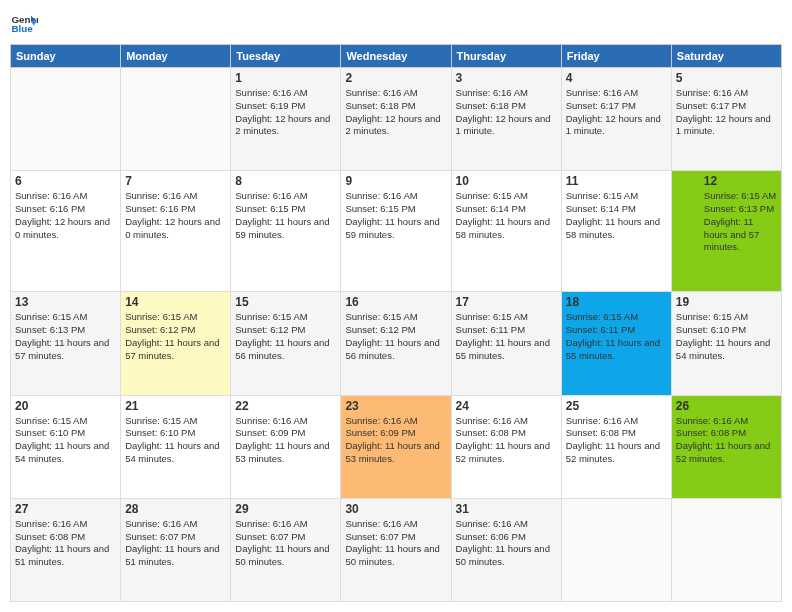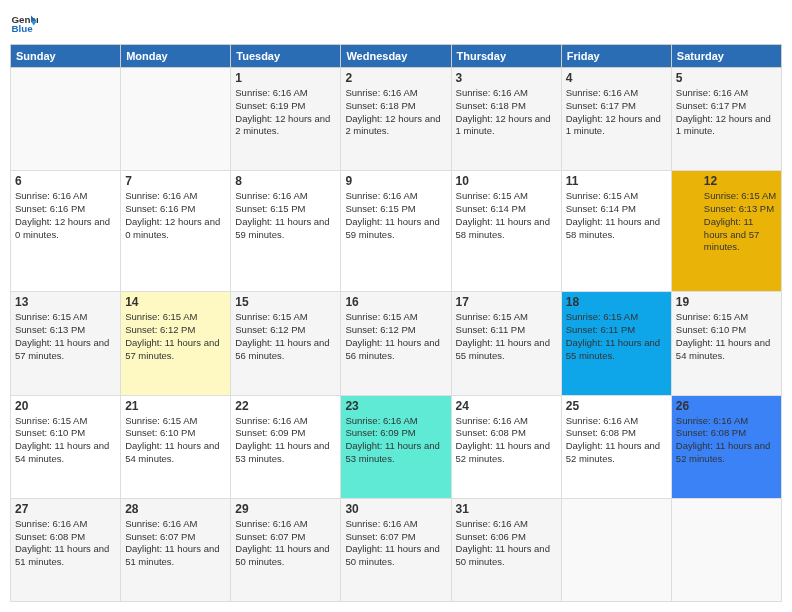--- a/index.html
+++ b/index.html
@@ -181,21 +181,21 @@
             <div class="day-info" style="white-space: pre-line;">Sunrise: 6:15 AM
 Sunset: 6:14 PM
 Daylight: 11 hours and 58 minutes.</div>
           </td>
           <td style="background: rgb(255, 255, 255);">
             <span class="day-num">11</span>
             <div class="day-info" style="white-space: pre-line;">Sunrise: 6:15 AM
 Sunset: 6:14 PM
 Daylight: 11 hours and 58 minutes.</div>
           </td>
-          <td style="background: #eab308; padding-left: 32px;">
+          <td style="background: #84cc16; padding-left: 32px;">
             <span class="day-num">12</span>
             <div class="day-info" style="white-space: pre-line;">Sunrise: 6:15 AM
 Sunset: 6:13 PM
 Daylight: 11 hours and 57 minutes.</div>
           </td>
         </tr>
         <tr>
           <td style="background: rgb(245, 245, 245);">
             <span class="day-num">13</span>
             <div class="day-info" style="white-space: pre-line;">Sunrise: 6:15 AM
@@ -251,39 +251,39 @@
             <div class="day-info" style="white-space: pre-line;">Sunrise: 6:15 AM
 Sunset: 6:10 PM
 Daylight: 11 hours and 54 minutes.</div>
           </td>
           <td style="background: rgb(255, 255, 255);">
             <span class="day-num">22</span>
             <div class="day-info" style="white-space: pre-line;">Sunrise: 6:16 AM
 Sunset: 6:09 PM
 Daylight: 11 hours and 53 minutes.</div>
           </td>
-          <td style="background: #5eead4;">
+          <td style="background: #fdba74;">
             <span class="day-num">23</span>
             <div class="day-info" style="white-space: pre-line;">Sunrise: 6:16 AM
 Sunset: 6:09 PM
 Daylight: 11 hours and 53 minutes.</div>
           </td>
           <td style="background: rgb(255, 255, 255);">
             <span class="day-num">24</span>
             <div class="day-info" style="white-space: pre-line;">Sunrise: 6:16 AM
 Sunset: 6:08 PM
 Daylight: 11 hours and 52 minutes.</div>
           </td>
           <td style="background: rgb(255, 255, 255);">
             <span class="day-num">25</span>
             <div class="day-info" style="white-space: pre-line;">Sunrise: 6:16 AM
 Sunset: 6:08 PM
 Daylight: 11 hours and 52 minutes.</div>
           </td>
-          <td style="background: #3b82f6;">
+          <td style="background: #84cc16;">
             <span class="day-num">26</span>
             <div class="day-info" style="white-space: pre-line;">Sunrise: 6:16 AM
 Sunset: 6:08 PM
 Daylight: 11 hours and 52 minutes.</div>
           </td>
         </tr>
         <tr>
           <td style="background: rgb(245, 245, 245);">
             <span class="day-num">27</span>
             <div class="day-info" style="white-space: pre-line;">Sunrise: 6:16 AM

